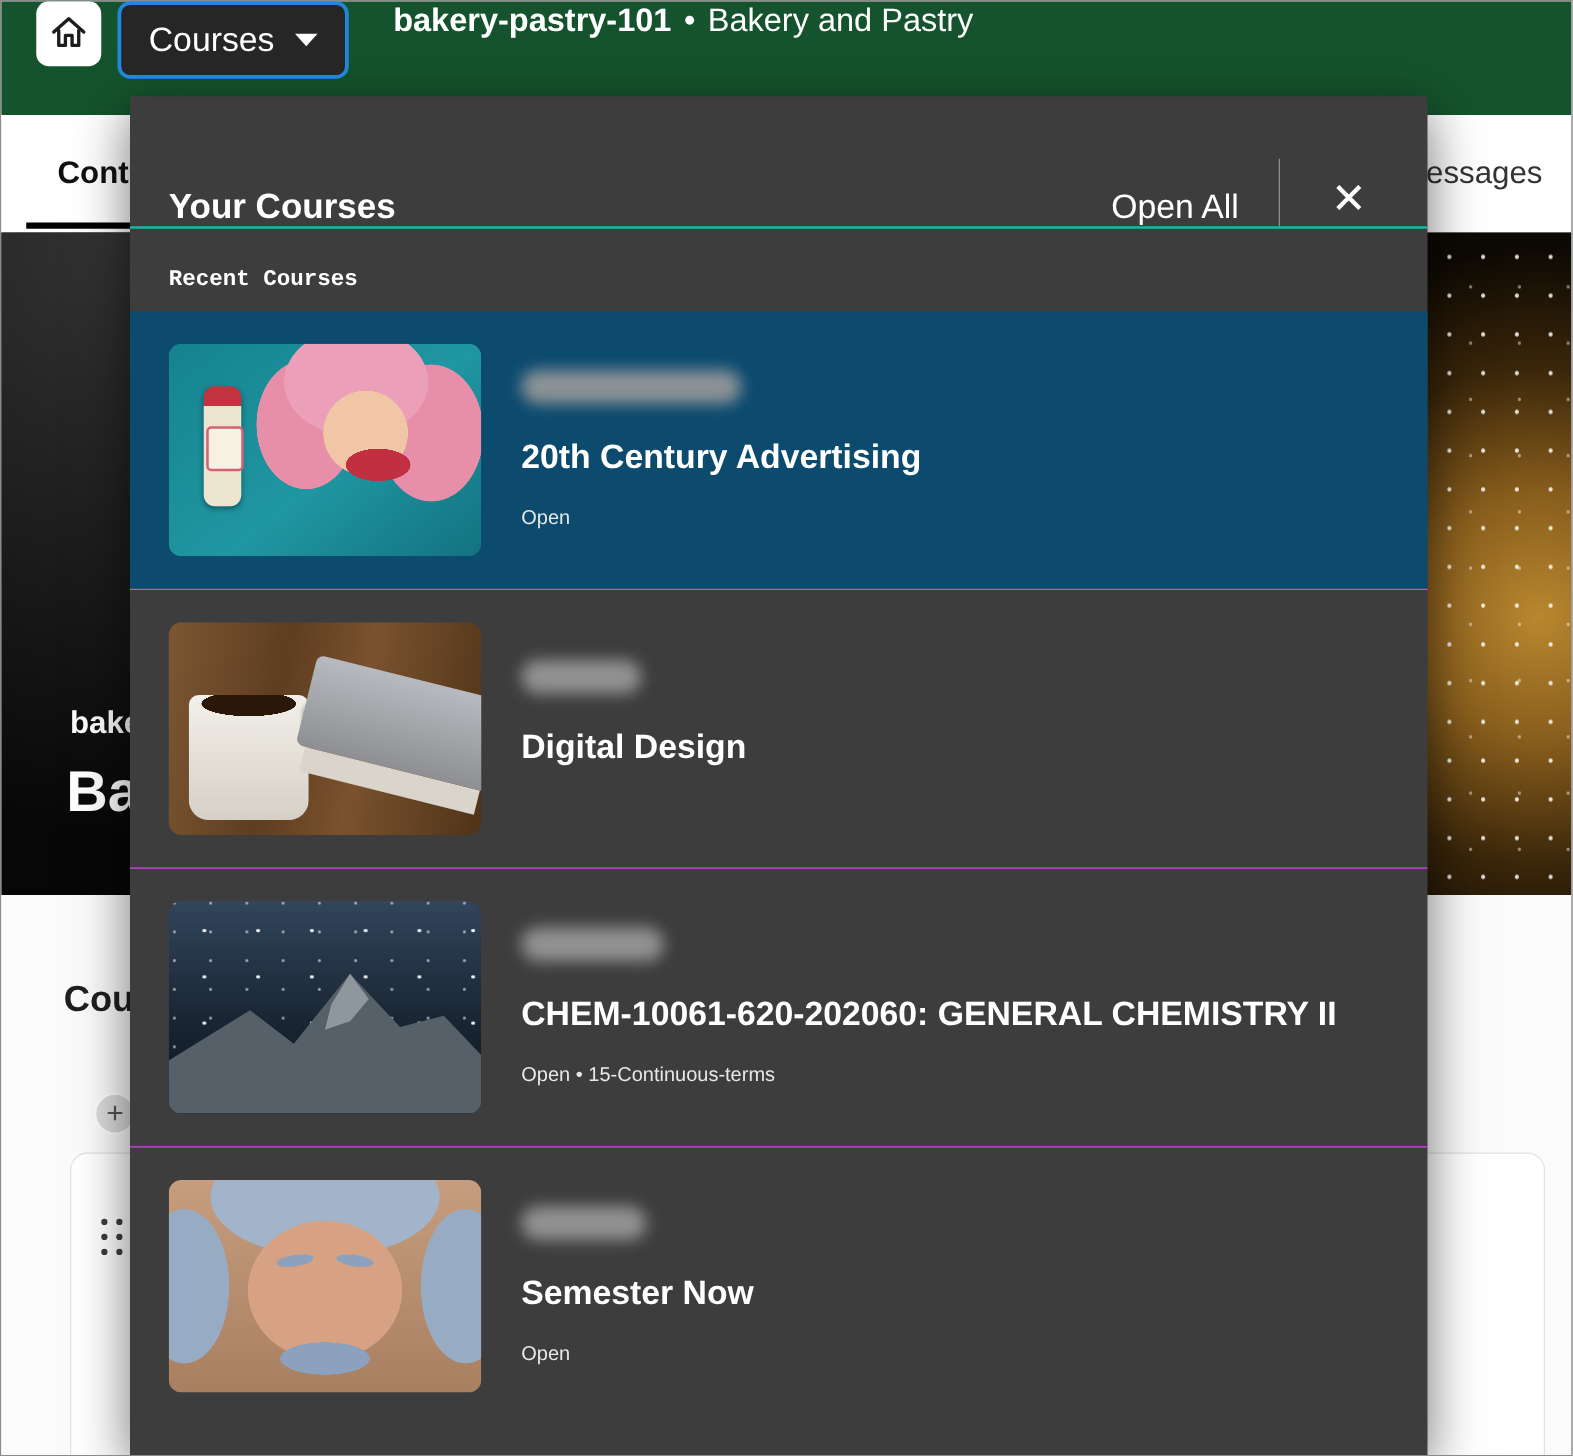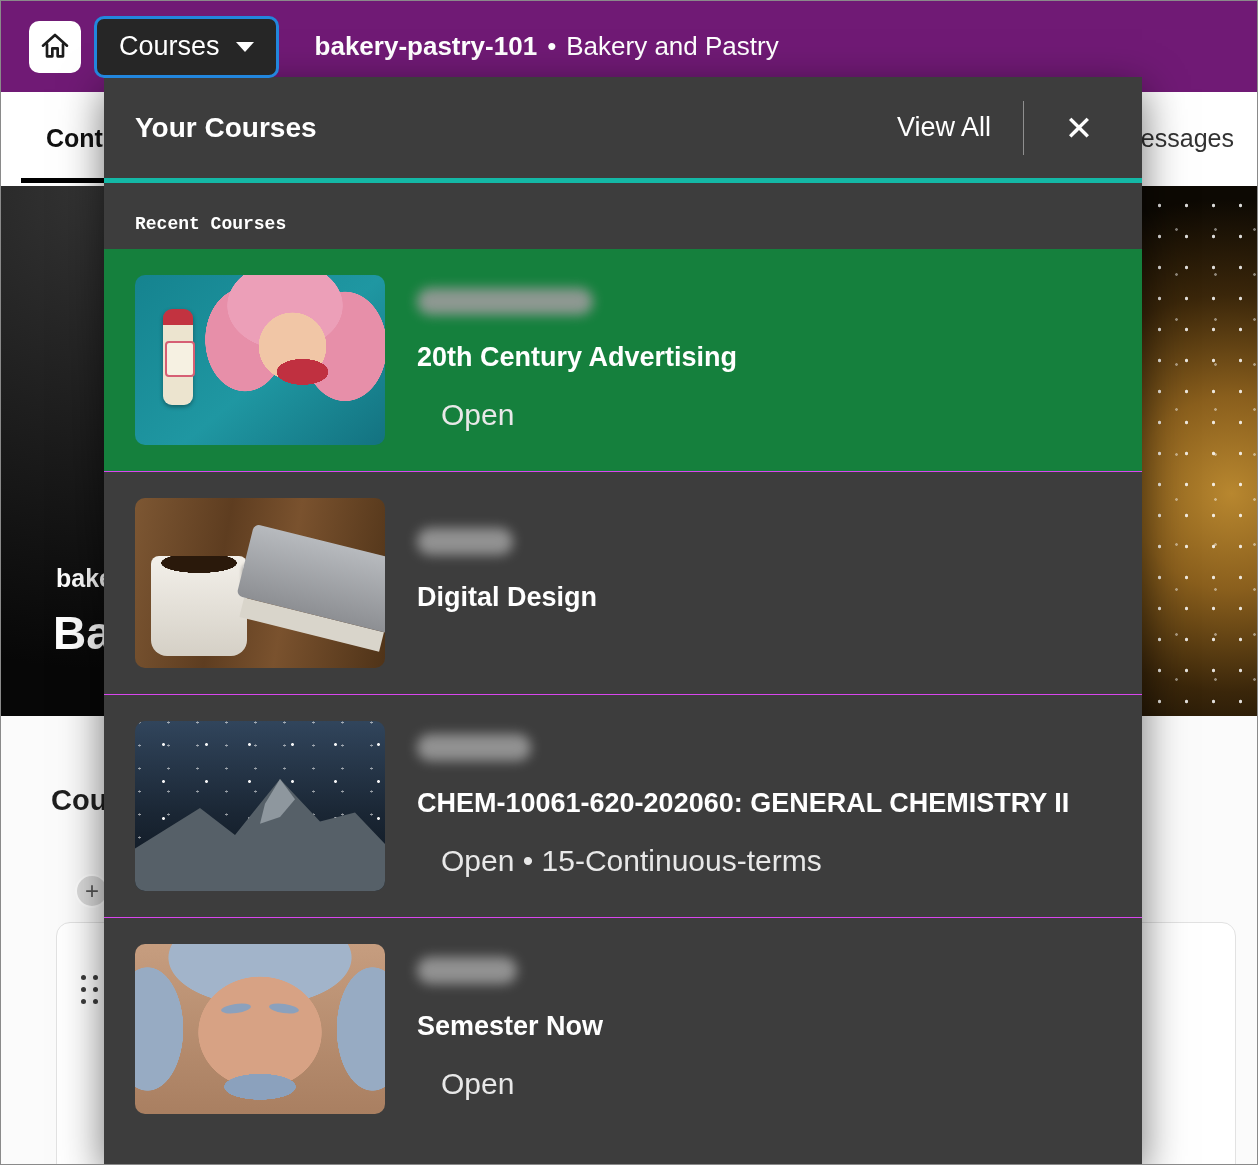--- a/index.html
+++ b/index.html
@@ -2,21 +2,21 @@
 <html><head>
 <meta charset="utf-8">
 <style>
   * { margin:0; padding:0; box-sizing:border-box; }
   body { font-family:"Liberation Sans", sans-serif; background:#fff; }
   .screen { position:relative; width:1258px; height:1165px; overflow:hidden;
             border:1px solid #8a8a8a; background:#fff; }
 
   
   .topbar { position:absolute; left:0; top:0; right:0; height:91px;
-            background:#701a75; display:flex; align-items:center; }
+            background:#14532d; display:flex; align-items:flex-start; }
   .home-btn { margin-left:28px; width:52px; height:52px; background:#fff;
               border:none; border-radius:10px; display:flex; align-items:center;
               justify-content:center; cursor:pointer; flex:none; }
   .courses-btn { margin-left:13px; height:62px; padding:0 22px; display:flex;
                  align-items:center; background:#262626; border:3px solid #2286dd;
                  border-radius:10px; color:#fff; font-size:27px; cursor:pointer;
                  position:relative; z-index:30; flex:none;
                  font-family:"Liberation Sans", sans-serif; }
   .caret { width:0; height:0; border-left:9px solid transparent;
            border-right:9px solid transparent; border-top:10px solid #fff;
@@ -62,45 +62,45 @@
   .content-card { position:absolute; left:55px; top:206px; width:1180px; height:430px;
                   background:#fff; border:1px solid #e2e2e2; border-radius:14px; }
   .drag-handle { position:absolute; left:24px; top:52px; display:grid;
                  grid-template-columns:repeat(2, 5px); gap:7px; cursor:grab; }
   .drag-dot { width:5px; height:5px; border-radius:50%; background:#3d3d3d; }
 
   
   .panel { position:absolute; left:103px; top:76px; width:1038px; bottom:0;
            background:#3d3d3d; z-index:10; color:#fff;
            box-shadow:0 12px 40px rgba(0,0,0,.55); }
-  .panel-header { height:106px; display:flex; align-items:center;
-                  padding:0 40px 0 31px; border-bottom:5px solid #14b8a6; }
+  .panel-header { height:106px; display:flex; align-items:flex-end;
+                  padding:0 40px 0 31px; border-bottom:2px solid #14b8a6; }
   .panel-title { font-size:28px; font-weight:700; }
   .view-all { margin-left:auto; font-size:27px; color:#fff; cursor:pointer;
               background:none; border:none; font-family:"Liberation Sans", sans-serif; }
   .header-divider { width:1px; height:54px; background:#8f8f8f; margin:0 32px; }
   .close-btn { width:46px; height:46px; background:none; border:none; color:#fff;
                font-size:34px; font-weight:300; display:flex; align-items:center;
                justify-content:center; cursor:pointer; }
   .recent-heading { margin:31px 0 15px 31px; font-size:18px; font-weight:700;font-family:Liberation Mono, monospace; }
 
   .course-row { display:flex; align-items:center; gap:32px; padding:26px 31px;
                 cursor:pointer; }
   .course-row + .course-row { border-top:1px solid #d946ef; }
-  .course-row:first-child { background:#15803d; }
+  .course-row:first-child { background:#0c4a6e; }
   .course-info { display:flex; flex-direction:column; justify-content:center; min-width:0; }
   .id-blur { height:27px; border-radius:14px; background:#9b9b9b; filter:blur(6px);
              opacity:.9; margin-bottom:27px; }
   .course-row:nth-child(1) .id-blur { width:176px; }
   .course-row:nth-child(2) .id-blur { width:96px; }
   .course-row:nth-child(3) .id-blur { width:114px; }
   .course-row:nth-child(4) .id-blur { width:100px; }
   .course-title { font-size:27px; font-weight:700; margin-bottom:25px;
                   line-height:1.15; white-space:nowrap; }
-  .course-status { font-size:30px; color:#e8e8e8; white-space:nowrap;margin-left:24px; }
+  .course-status { font-size:16px; color:#e8e8e8; white-space:nowrap; }
 
   
   .thumb { position:relative; width:250px; height:170px; border-radius:10px;
            overflow:hidden; flex:none; background:#555; }
 
   .thumb-advertising { background:
       radial-gradient(ellipse 26px 13px at 67% 57%, #c03040 0 99%, transparent 100%),
       radial-gradient(circle 34px at 63% 42%, #f1c6a6 0 99%, transparent 100%),
       radial-gradient(ellipse 58px 44px at 60% 18%, #ec9fb8 0 99%, transparent 100%),
       radial-gradient(ellipse 42px 55px at 84% 42%, #e78fa9 0 99%, transparent 100%),
@@ -207,21 +207,21 @@
         <span class="drag-dot"></span>
         <span class="drag-dot"></span>
         <span class="drag-dot"></span>
       </span>
     </div>
   </section>
 
   <section class="panel">
     <div class="panel-header">
       <span class="panel-title">Your Courses</span>
-      <button class="view-all">View All</button>
+      <button class="view-all">Open All</button>
       <span class="header-divider"></span>
       <button class="close-btn">
         <span>✕</span>
       </button>
     </div>
     <h3 class="recent-heading">Recent Courses</h3>
     <div>
   <div class="course-row">
     <div class="thumb thumb-advertising">
       

